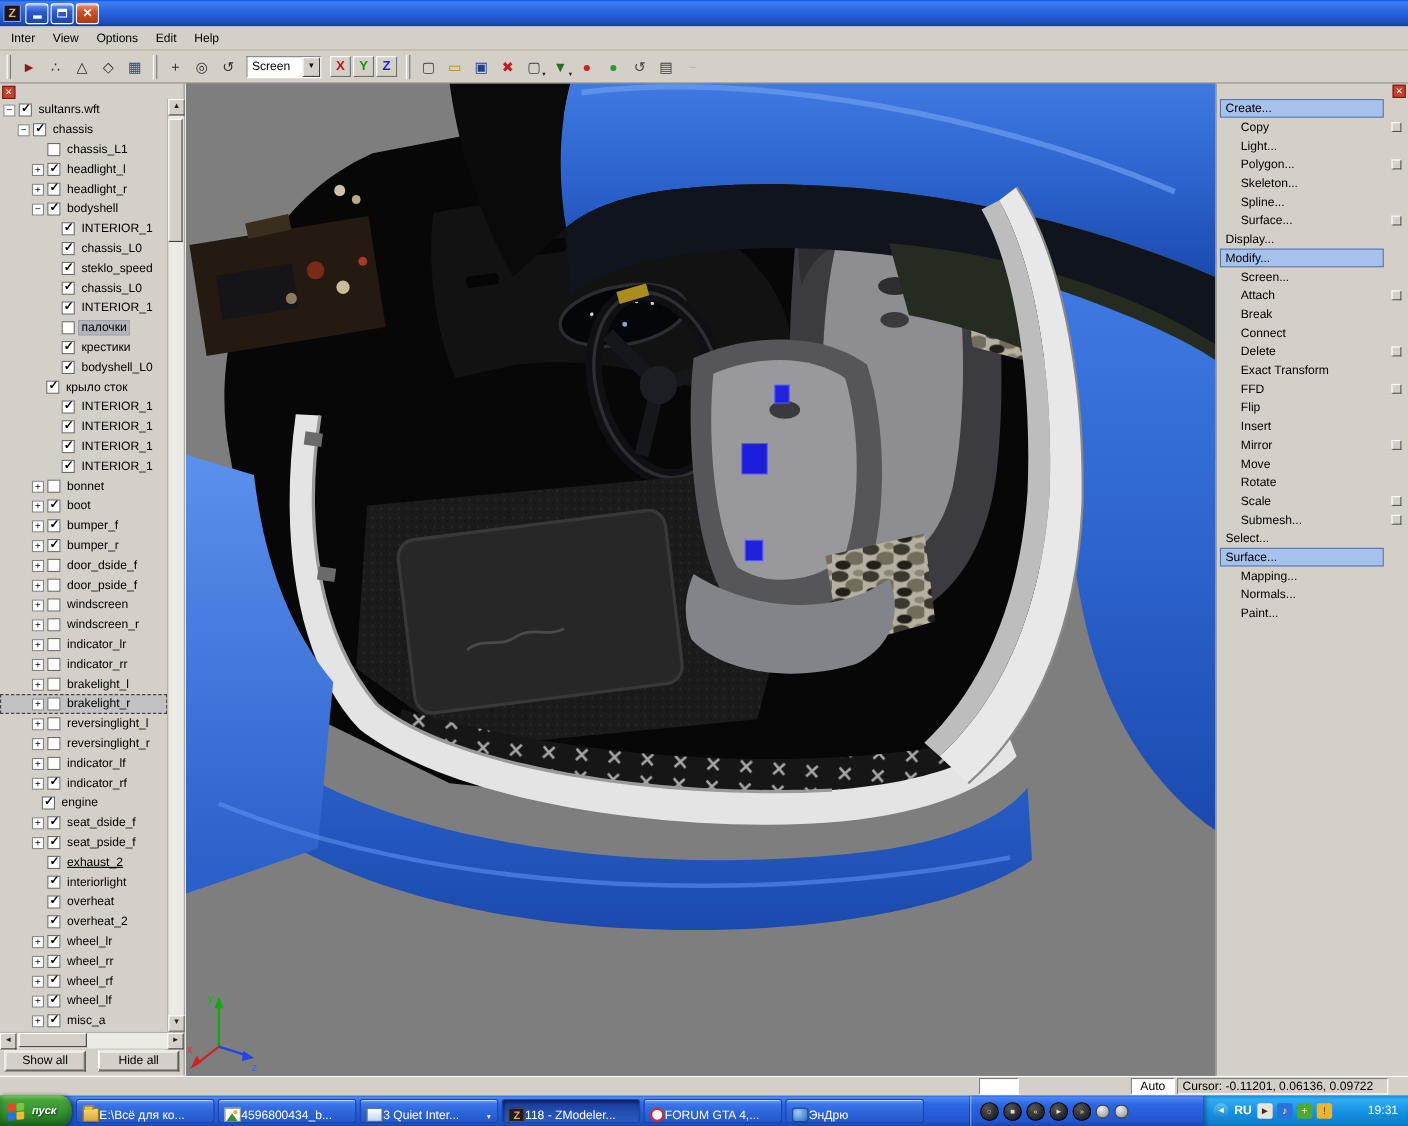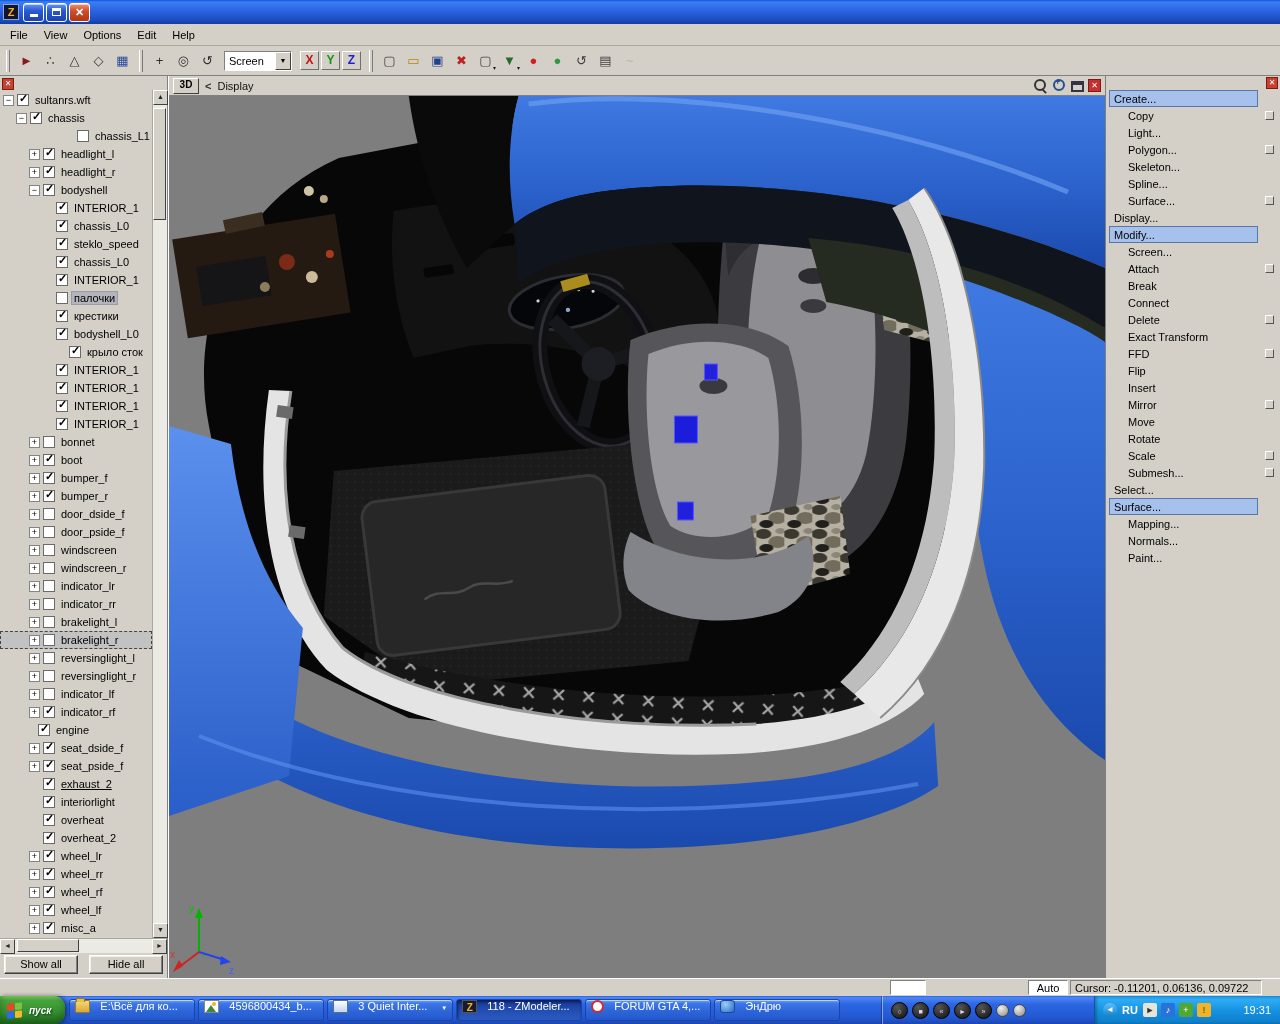--- a/index.html
+++ b/index.html
@@ -128,21 +128,21 @@
 .taskbar{height:28px;flex:none;display:flex;align-items:stretch;
   background:linear-gradient(180deg,#2a62e8 0%,#4c86f4 6%,#2c66e2 30%,#2256d0 80%,#1a46b0 100%);}
 .start{flex:none;display:flex;align-items:center;gap:5px;padding:0 14px 0 7px;border-radius:0 11px 11px 0;
   background:linear-gradient(180deg,#7bc85e 0%,#48a43c 15%,#379232 55%,#257424 100%);
   box-shadow:inset 0 -4px 8px rgba(0,40,0,.35),2px 0 4px rgba(0,0,0,.45);}
 .winflag{width:17px;height:15px;display:grid;grid-template:7px 7px/7px 7px;gap:1px;transform:skewY(-6deg);}
 .winflag span{border-radius:1px;}
 .wf1{background:#e8452a;}.wf2{background:#7fc242;}.wf3{background:#2a6cf0;}.wf4{background:#f2b82e;}
 .start-label{color:#fff;font-weight:bold;font-style:italic;font-size:10px;text-shadow:1px 1px 2px #113a10;}
 .tasks{flex:1;display:flex;gap:3px;padding:3px 4px;overflow:hidden;min-width:0;}
-.task{width:126px;flex:none;border-radius:3px;border:1px solid #1a44a8;display:flex;align-items:flex-start;gap:10px;
+.task{width:126px;flex:none;border-radius:3px;border:1px solid #1a44a8;display:flex;align-items:flex-end;gap:0;
   padding:0 5px;color:#fff;
   background:linear-gradient(180deg,#74a2f6 0%,#3c76e8 18%,#2c64d8 60%,#2458cc 100%);
   box-shadow:inset 0 1px 0 rgba(255,255,255,.55);}
 .task.active{background:linear-gradient(180deg,#16389a 0%,#2450b4 60%,#2c5ac0 100%);
   box-shadow:inset 1px 2px 3px rgba(0,0,0,.5);}
 .tlabel{white-space:nowrap;overflow:hidden;text-overflow:ellipsis;flex:1;}
 .grp{margin-left:auto;flex:none;}
 .grp::before{content:"▼";font-size:6px;color:#fff;}
 .ticon{width:15px;height:13px;flex:none;position:relative;font-size:10px;line-height:13px;text-align:center;}
 .ticon.folder{background:linear-gradient(#f8d878,#d8a838);border:1px solid #9a7a20;border-radius:1px;}
@@ -179,21 +179,21 @@
   <div class="titlebar">
     <div class="title-icon">Z</div>
     <div class="wbtns">
       <div class="wbtn"><span class="glyph-min"></span></div>
       <div class="wbtn"><span class="glyph-max"></span></div>
       <div class="wbtn close">✕</div>
     </div>
   </div>
 
   <div class="menubar" id="menubar">
-      <div class="menu-item">File</div>
+      <div class="menu-item">Inter</div>
       <div class="menu-item">View</div>
       <div class="menu-item">Options</div>
       <div class="menu-item">Edit</div>
       <div class="menu-item">Help</div>
     </div>
 
   <div class="toolbar">
     <div class="tb-handle"></div>
     <div class="tb-group" id="tb-selection">
         <div class="tb-icon">
@@ -284,21 +284,21 @@
             <div class="tree-row" style="padding-left: 3px;">
               <span class="expander">−</span>
               <span class="checkbox checked"></span>
               <span class="tree-label">sultanrs.wft</span>
             </div>
             <div class="tree-row" style="padding-left: 16px;">
               <span class="expander">−</span>
               <span class="checkbox checked"></span>
               <span class="tree-label">chassis</span>
             </div>
-            <div class="tree-row" style="padding-left: 29px; justify-content: flex-end;">
+            <div class="tree-row" style="padding-left: 29px;">
               <span class="expander blank"></span>
               <span class="checkbox"></span>
               <span class="tree-label">chassis_L1</span>
             </div>
             <div class="tree-row" style="padding-left: 29px;">
               <span class="expander">+</span>
               <span class="checkbox checked"></span>
               <span class="tree-label">headlight_l</span>
             </div>
             <div class="tree-row" style="padding-left: 29px;">
@@ -344,21 +344,21 @@
             <div class="tree-row" style="padding-left: 42px;">
               <span class="expander blank"></span>
               <span class="checkbox checked"></span>
               <span class="tree-label">крестики</span>
             </div>
             <div class="tree-row" style="padding-left: 42px;">
               <span class="expander blank"></span>
               <span class="checkbox checked"></span>
               <span class="tree-label">bodyshell_L0</span>
             </div>
-            <div class="tree-row" style="padding-left: 55px;">
+            <div class="tree-row" style="padding-left: 28px;">
               <span class="expander blank"></span>
               <span class="checkbox checked"></span>
               <span class="tree-label">крыло сток</span>
             </div>
             <div class="tree-row" style="padding-left: 42px;">
               <span class="expander blank"></span>
               <span class="checkbox checked"></span>
               <span class="tree-label">INTERIOR_1</span>
             </div>
             <div class="tree-row" style="padding-left: 42px;">
@@ -532,30 +532,20 @@
         </div>
         <div class="scroll-btn">►</div>
       </div>
       <div class="panel-btns">
         <div class="btn3d">Show all</div>
         <div class="btn3d">Hide all</div>
       </div>
     </div>
 
     <div class="viewport">
-      <div class="vp-header">
-        <div class="vp-3d">3D</div>
-        <span class="vp-back">&lt;</span>
-        <span class="vp-title">Display</span>
-        <span class="vp-spacer"></span>
-        <span class="vph-icon zoom"></span>
-        <span class="vph-icon zoomr"></span>
-        <span class="vph-icon maxi"></span>
-        <span class="vph-icon vcfg"></span>
-      </div>
       <div class="vp-canvas">
         <svg viewBox="0 0 937 882" preserveAspectRatio="none">
           <defs>
             <linearGradient id="gBlue" x1="0" y1="0" x2="0" y2="1">
               <stop offset="0" stop-color="#4079e2"></stop>
               <stop offset="0.5" stop-color="#2c63cd"></stop>
               <stop offset="1" stop-color="#1b4aae"></stop>
             </linearGradient>
             <linearGradient id="gBlueLight" x1="0" y1="0" x2="0" y2="1">
               <stop offset="0" stop-color="#5b90ee"></stop>

